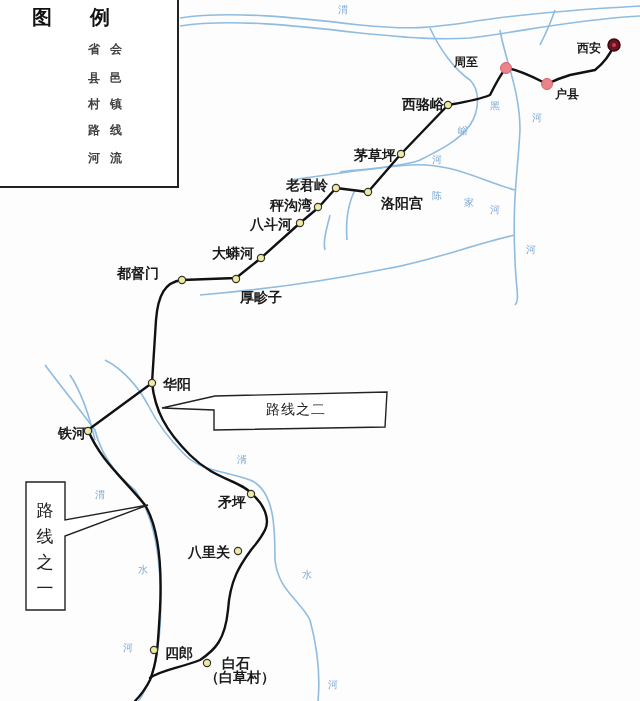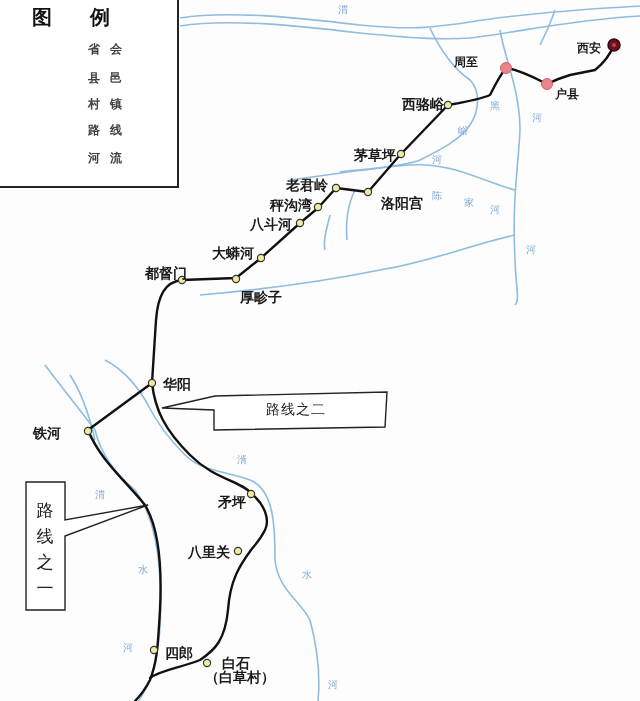--- a/index.html
+++ b/index.html
@@ -111,24 +111,24 @@
   <span class="lbl" style="left:577px;top:42px;font-size:12px">西安</span>
   <span class="lbl" style="left:454px;top:56px;font-size:12px">周至</span>
   <span class="lbl" style="left:555px;top:88px;font-size:12px">户县</span>
   <span class="lbl" style="left:402px;top:97px">西骆峪</span>
   <span class="lbl" style="left:354px;top:148px">茅草坪</span>
   <span class="lbl" style="left:286px;top:178px">老君岭</span>
   <span class="lbl" style="left:381px;top:196px">洛阳宫</span>
   <span class="lbl" style="left:270px;top:198px">秤沟湾</span>
   <span class="lbl" style="left:250px;top:217px">八斗河</span>
   <span class="lbl" style="left:212px;top:246px">大蟒河</span>
-  <span class="lbl" style="left:145px;top:266px">都督门</span>
+  <span class="lbl" style="left:117px;top:266px">都督门</span>
   <span class="lbl" style="left:240px;top:290px">厚畛子</span>
   <span class="lbl" style="left:163px;top:377px">华阳</span>
-  <span class="lbl" style="left:33px;top:426px">铁河</span>
+  <span class="lbl" style="left:58px;top:426px">铁河</span>
   <span class="lbl" style="left:218px;top:495px">矛坪</span>
   <span class="lbl" style="left:188px;top:545px">八里关</span>
   <span class="lbl" style="left:165px;top:646px">四郎</span>
   <span class="lbl" style="left:222px;top:656px">白石</span>
   <span class="lbl" style="left:205px;top:670px">（白草村）</span>
 
   <span class="river-lbl" style="left:338px;top:5px">渭</span>
   <span class="river-lbl" style="left:490px;top:101px">黑</span>
   <span class="river-lbl" style="left:458px;top:126px">峪</span>
   <span class="river-lbl" style="left:432px;top:155px">河</span>

